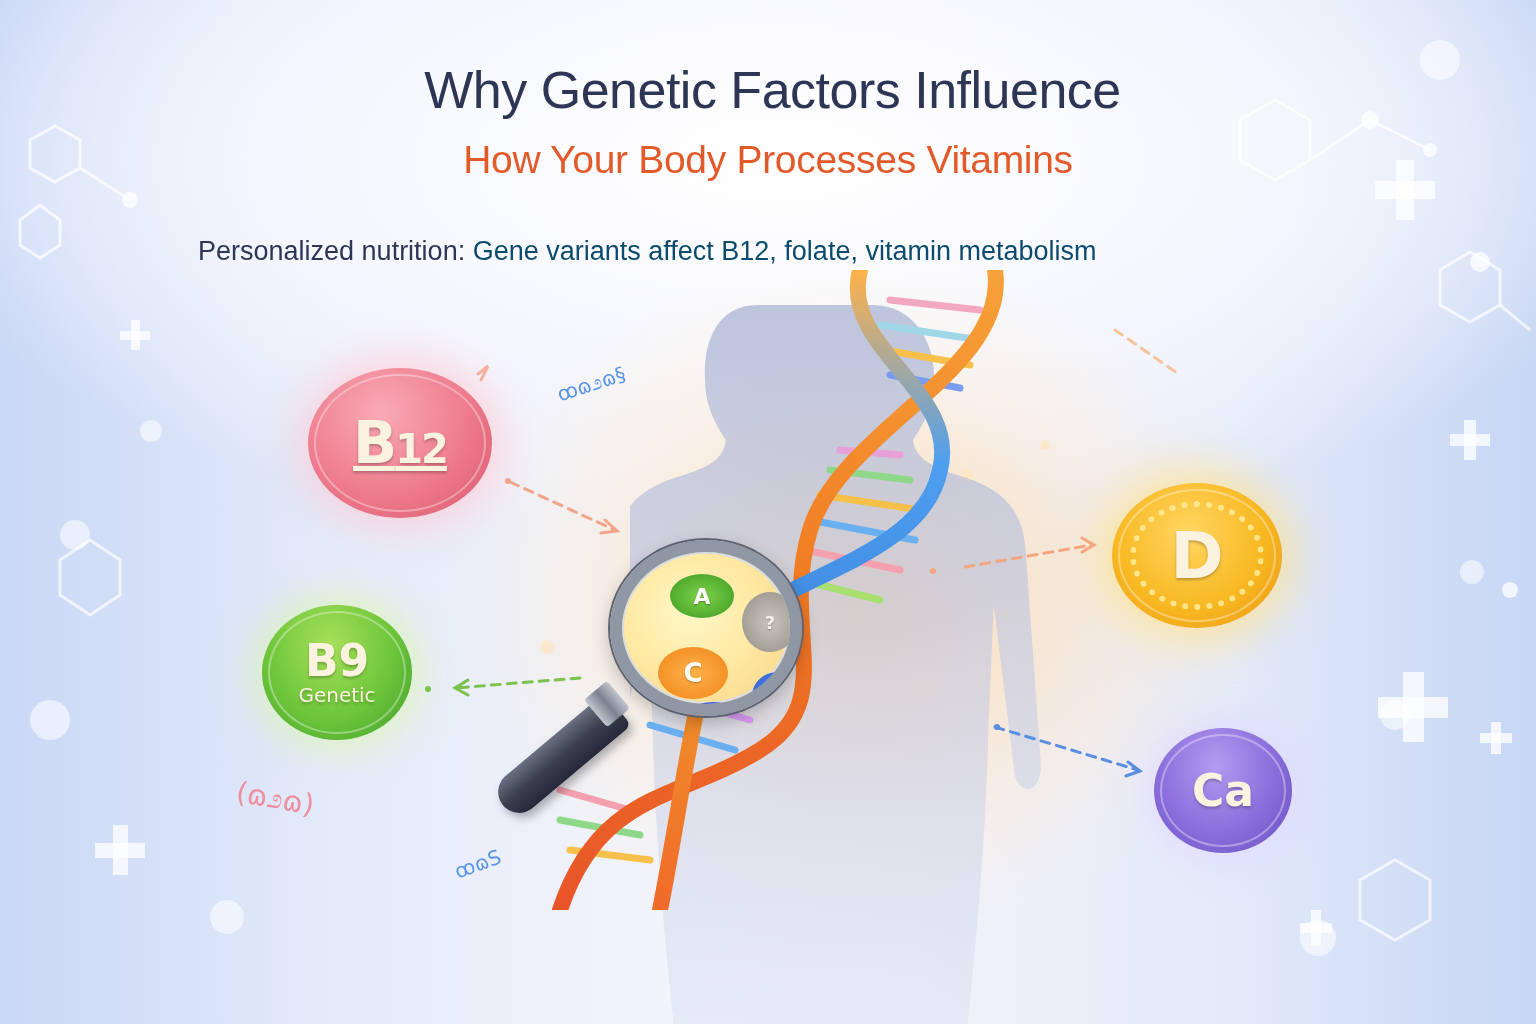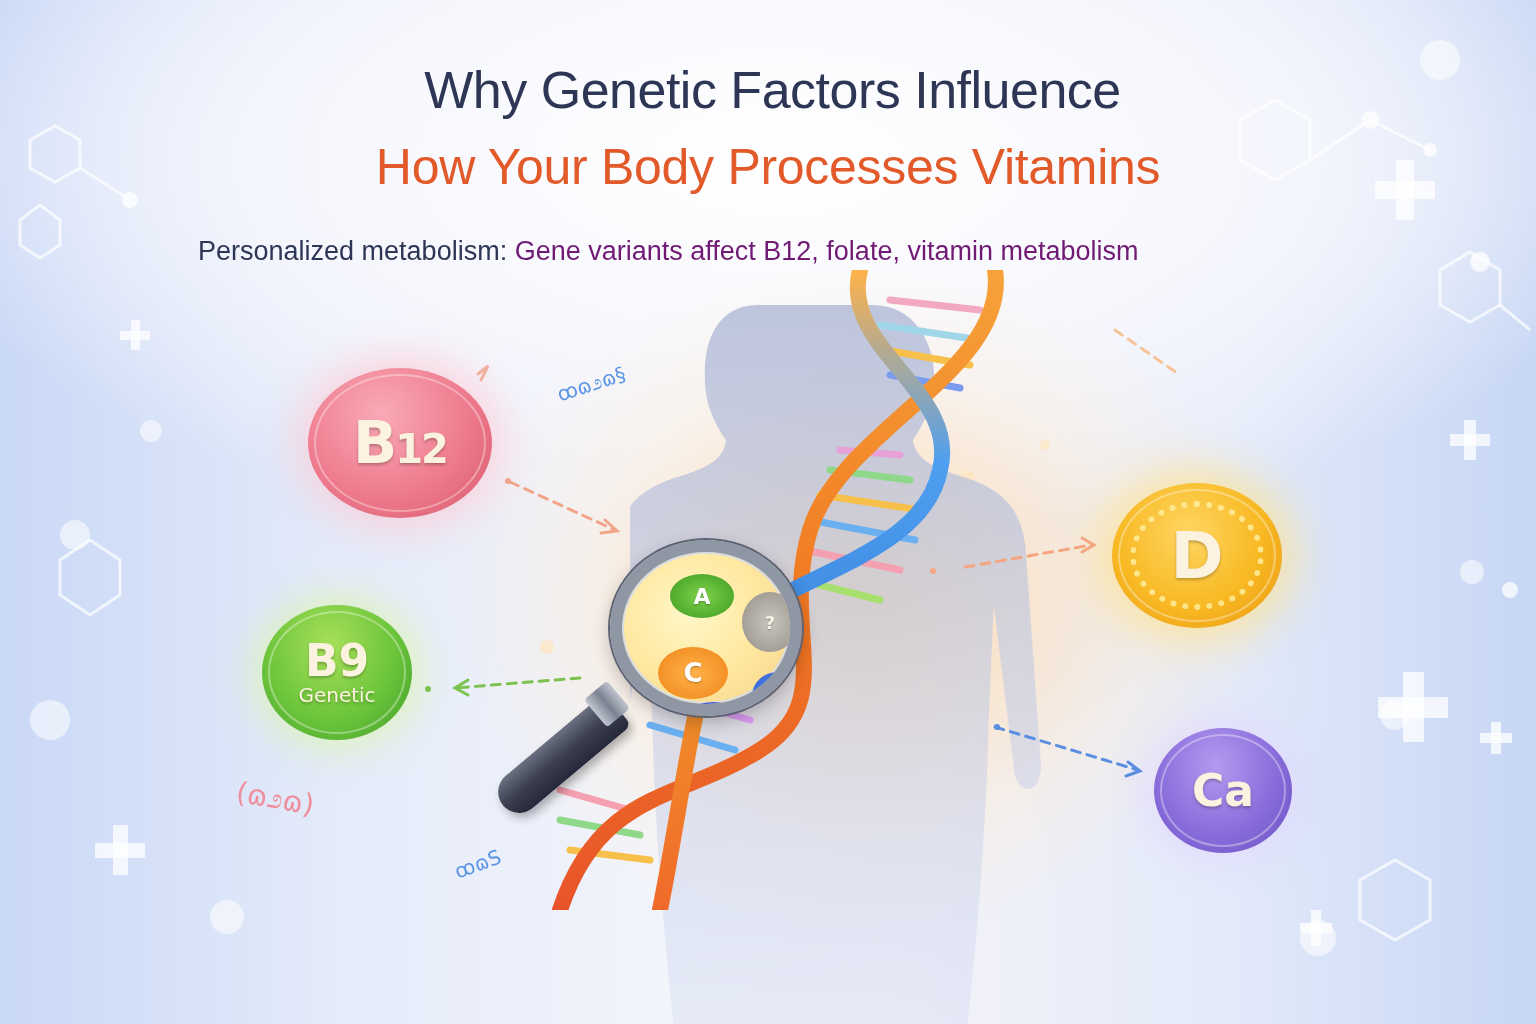--- a/index.html
+++ b/index.html
@@ -18,47 +18,47 @@
   .cross::before, .cross::after { content: ""; position: absolute; background: rgba(255,255,255,0.75); }
   .cross::before { left: 35%; top: 0; width: 30%; height: 100%; }
   .cross::after { top: 35%; left: 0; height: 30%; width: 100%; }
 
   .title1 {
     position: absolute; top: 60px; left: 0; width: 1536px; text-align: center;
     font-size: 52px; color: #2e3656; letter-spacing: -0.5px; font-weight: normal; padding-left: 9px;
   }
   .title2 {
     position: absolute; top: 138px; left: 0; width: 1536px; text-align: center;
-    font-size: 50px; color: #e25a2a; letter-spacing: -0.3px; font-weight: normal;
+    font-size: 39px; color: #e25a2a; letter-spacing: -0.3px; font-weight: normal;
   }
   .subtitle {
     position: absolute; top: 236px; left: 198px; font-size: 27px; white-space: nowrap;
   }
   .subtitle .lead { color: #2e3656; }
-  .subtitle .rest { color: #701a75; }
+  .subtitle .rest { color: #0c4a6e; }
 
   .silhouette { position: absolute; left: 630px; top: 305px; width: 420px; height: 719px; pointer-events: none; }
   .dna { position: absolute; left: 540px; top: 270px; width: 500px; height: 640px; pointer-events: none; }
 
   .badge {
     position: absolute; border-radius: 50%;
     display: flex; flex-direction: column; align-items: center; justify-content: center;
     color: #fbf3df; font-weight: bold; font-family: "DejaVu Sans", sans-serif;
     text-shadow: 0 2px 3px rgba(0,0,0,0.25);
   }
   .badge::after {
     content: ""; position: absolute; inset: 6px; border-radius: 50%;
     border: 2px solid rgba(255,255,255,0.35); pointer-events: none;
   }
   .b12 {
     left: 308px; top: 368px; width: 184px; height: 150px;
     background: radial-gradient(ellipse at 40% 30%, #f9aab6 0%, #ee7b8d 55%, #d9566c 100%);
     box-shadow: 0 0 40px 12px rgba(255,200,210,0.7);
   }
-  .b12 .main { font-size: 58px; letter-spacing: -2px; }
+  .b12 .main { font-size: 58px; letter-spacing: -2px; text-decoration: underline; }
   .b12 .main small { font-size: 40px; }
   .b9 {
     left: 262px; top: 605px; width: 150px; height: 135px;
     background: radial-gradient(ellipse at 45% 30%, #a8e05a 0%, #6cc53a 55%, #3f9c2a 100%);
     box-shadow: 0 0 36px 10px rgba(220,245,170,0.7);
   }
   .b9 .main { font-size: 44px; line-height: 44px; }
   .b9 .sub { font-size: 20px; font-weight: normal; }
   .vd {
     left: 1112px; top: 483px; width: 170px; height: 145px;
@@ -156,21 +156,21 @@
       <circle cx="1430" cy="150" r="7"></circle>
       <circle cx="1480" cy="262" r="10"></circle>
       <circle cx="1510" cy="590" r="8"></circle>
     </g>
   </svg>
 </div>
 
 <h1 class="title1">Why Genetic Factors Influence</h1>
 <h2 class="title2">How Your Body Processes Vitamins</h2>
 <p class="subtitle">
-  <span class="lead">Personalized metabolism:</span><span class="rest"> Gene variants affect B12, folate, vitamin metabolism</span>
+  <span class="lead">Personalized nutrition:</span><span class="rest"> Gene variants affect B12, folate, vitamin metabolism</span>
 </p>
 
 <svg class="silhouette" viewBox="0 0 420 719">
   <defs>
     <linearGradient id="silg" x1="0" y1="0" x2="0" y2="1">
       <stop offset="0" stop-color="#a9b4d4" stop-opacity="0.75"></stop>
       <stop offset="0.6" stop-color="#c8cfe6" stop-opacity="0.6"></stop>
       <stop offset="1" stop-color="#d6def3" stop-opacity="0.45"></stop>
     </linearGradient>
   </defs>

